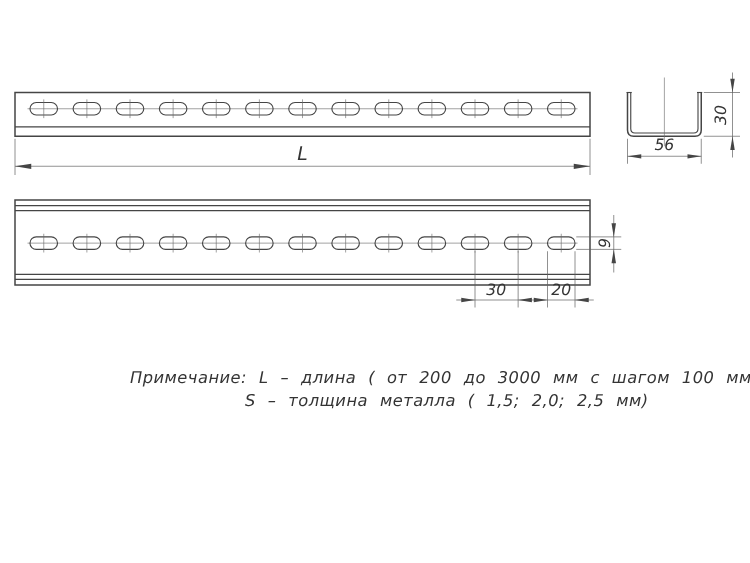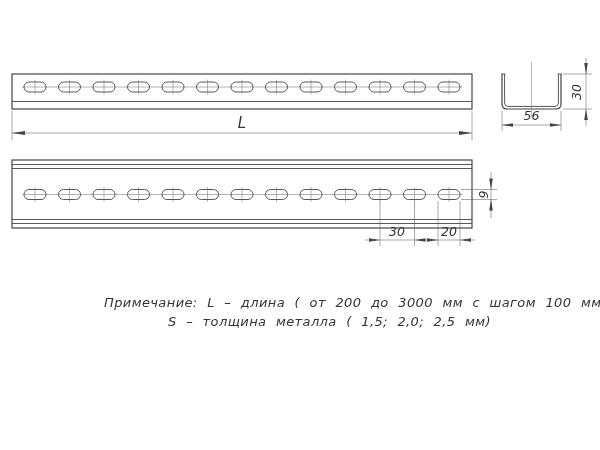--- a/index.html
+++ b/index.html
@@ -18,21 +18,21 @@
     fill:#343434;font-style:italic;
     font-family:"DejaVu Sans", sans-serif;
   }
   .dimtxt{font-size:12.5px;}
   .ltxt{font-size:15px;}
   .note{
     position:absolute;color:#343434;font-style:italic;font-size:13px;
     letter-spacing:0.4px;word-spacing:5px;white-space:nowrap;
   }
   #note-line-1{left:104px;top:295px;}
-  #note-line-2{left:168px;top:314px;}
+  #note-line-2{left:196px;top:314px;}
 </style>
 </head>
 <body style="--line: #454545;">
 
 <svg class="canvas" viewBox="0 0 600 450">
 
   <g>
     <rect x="12" y="74" width="460" height="35" class="ln"></rect>
     <line x1="12" y1="101.5" x2="472" y2="101.5" class="med"></line>
     <line x1="22" y1="87" x2="462" y2="87" class="cl"></line>

